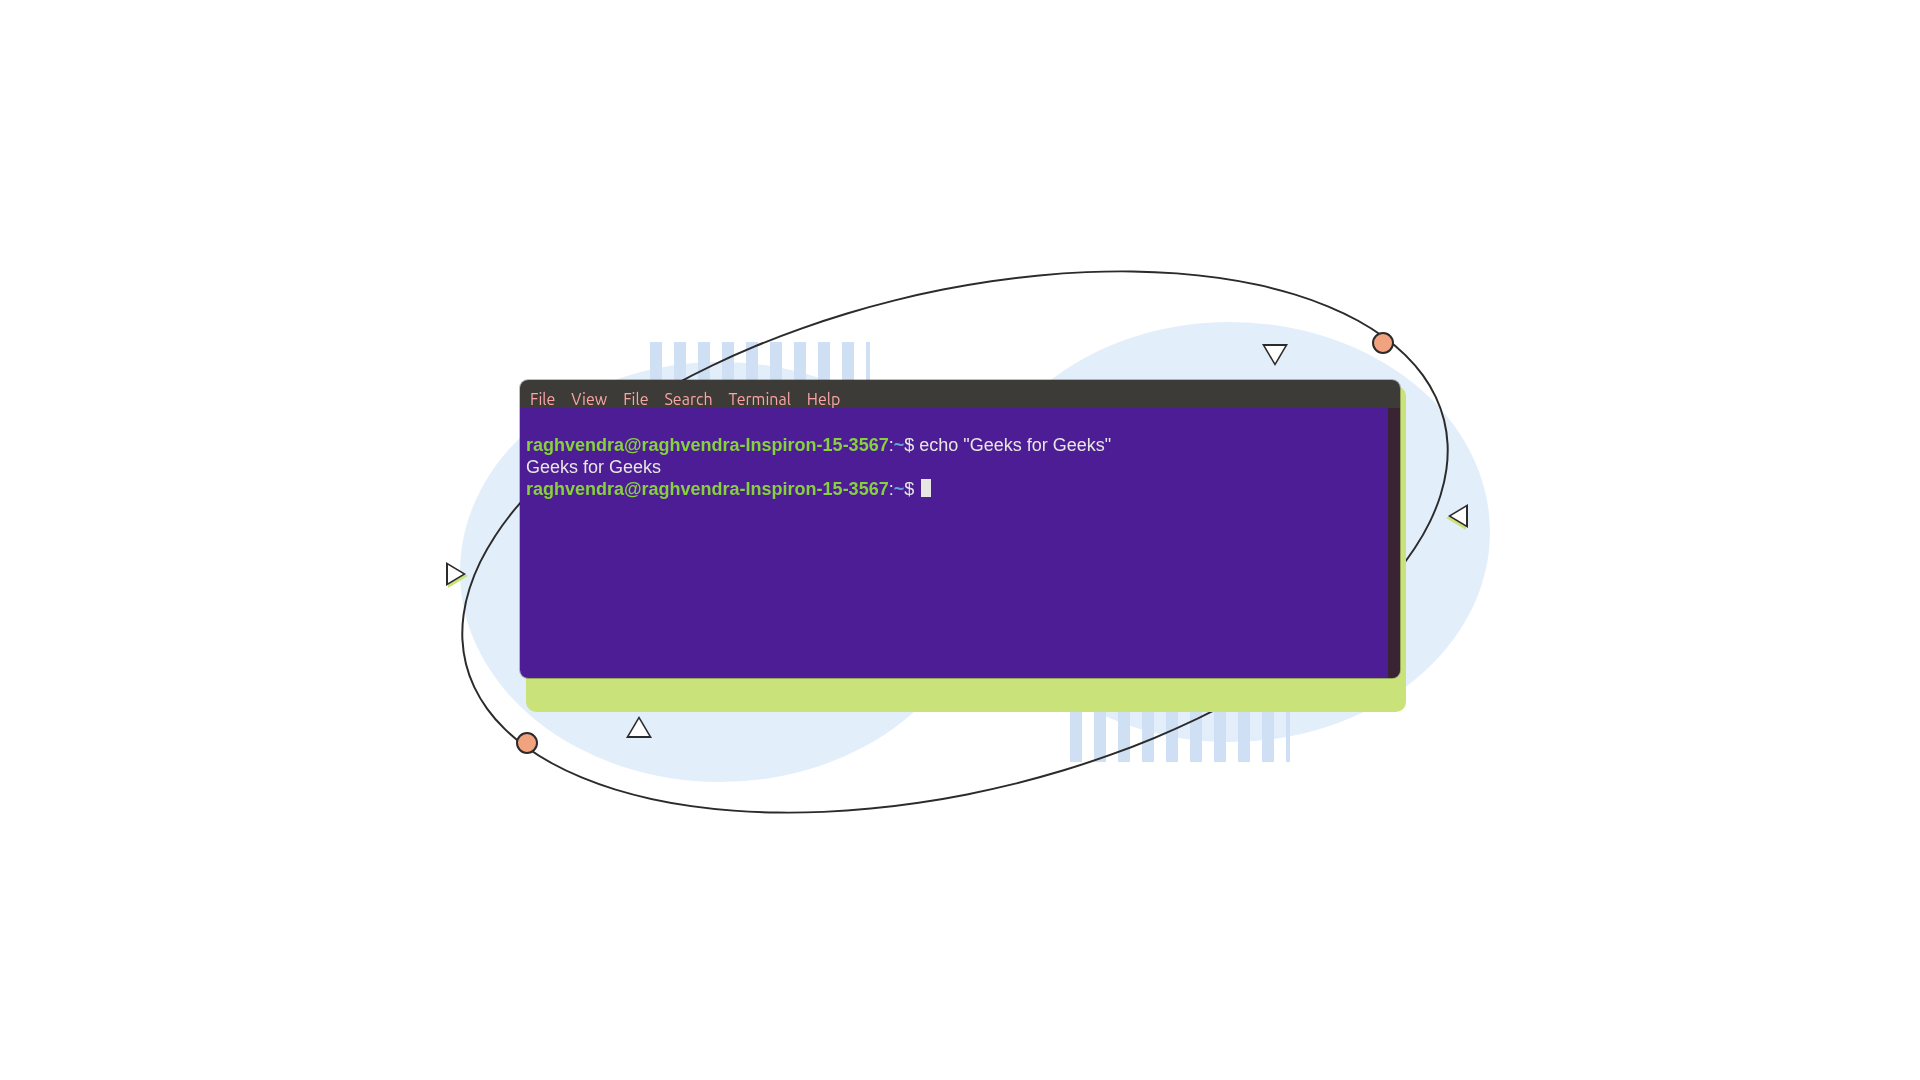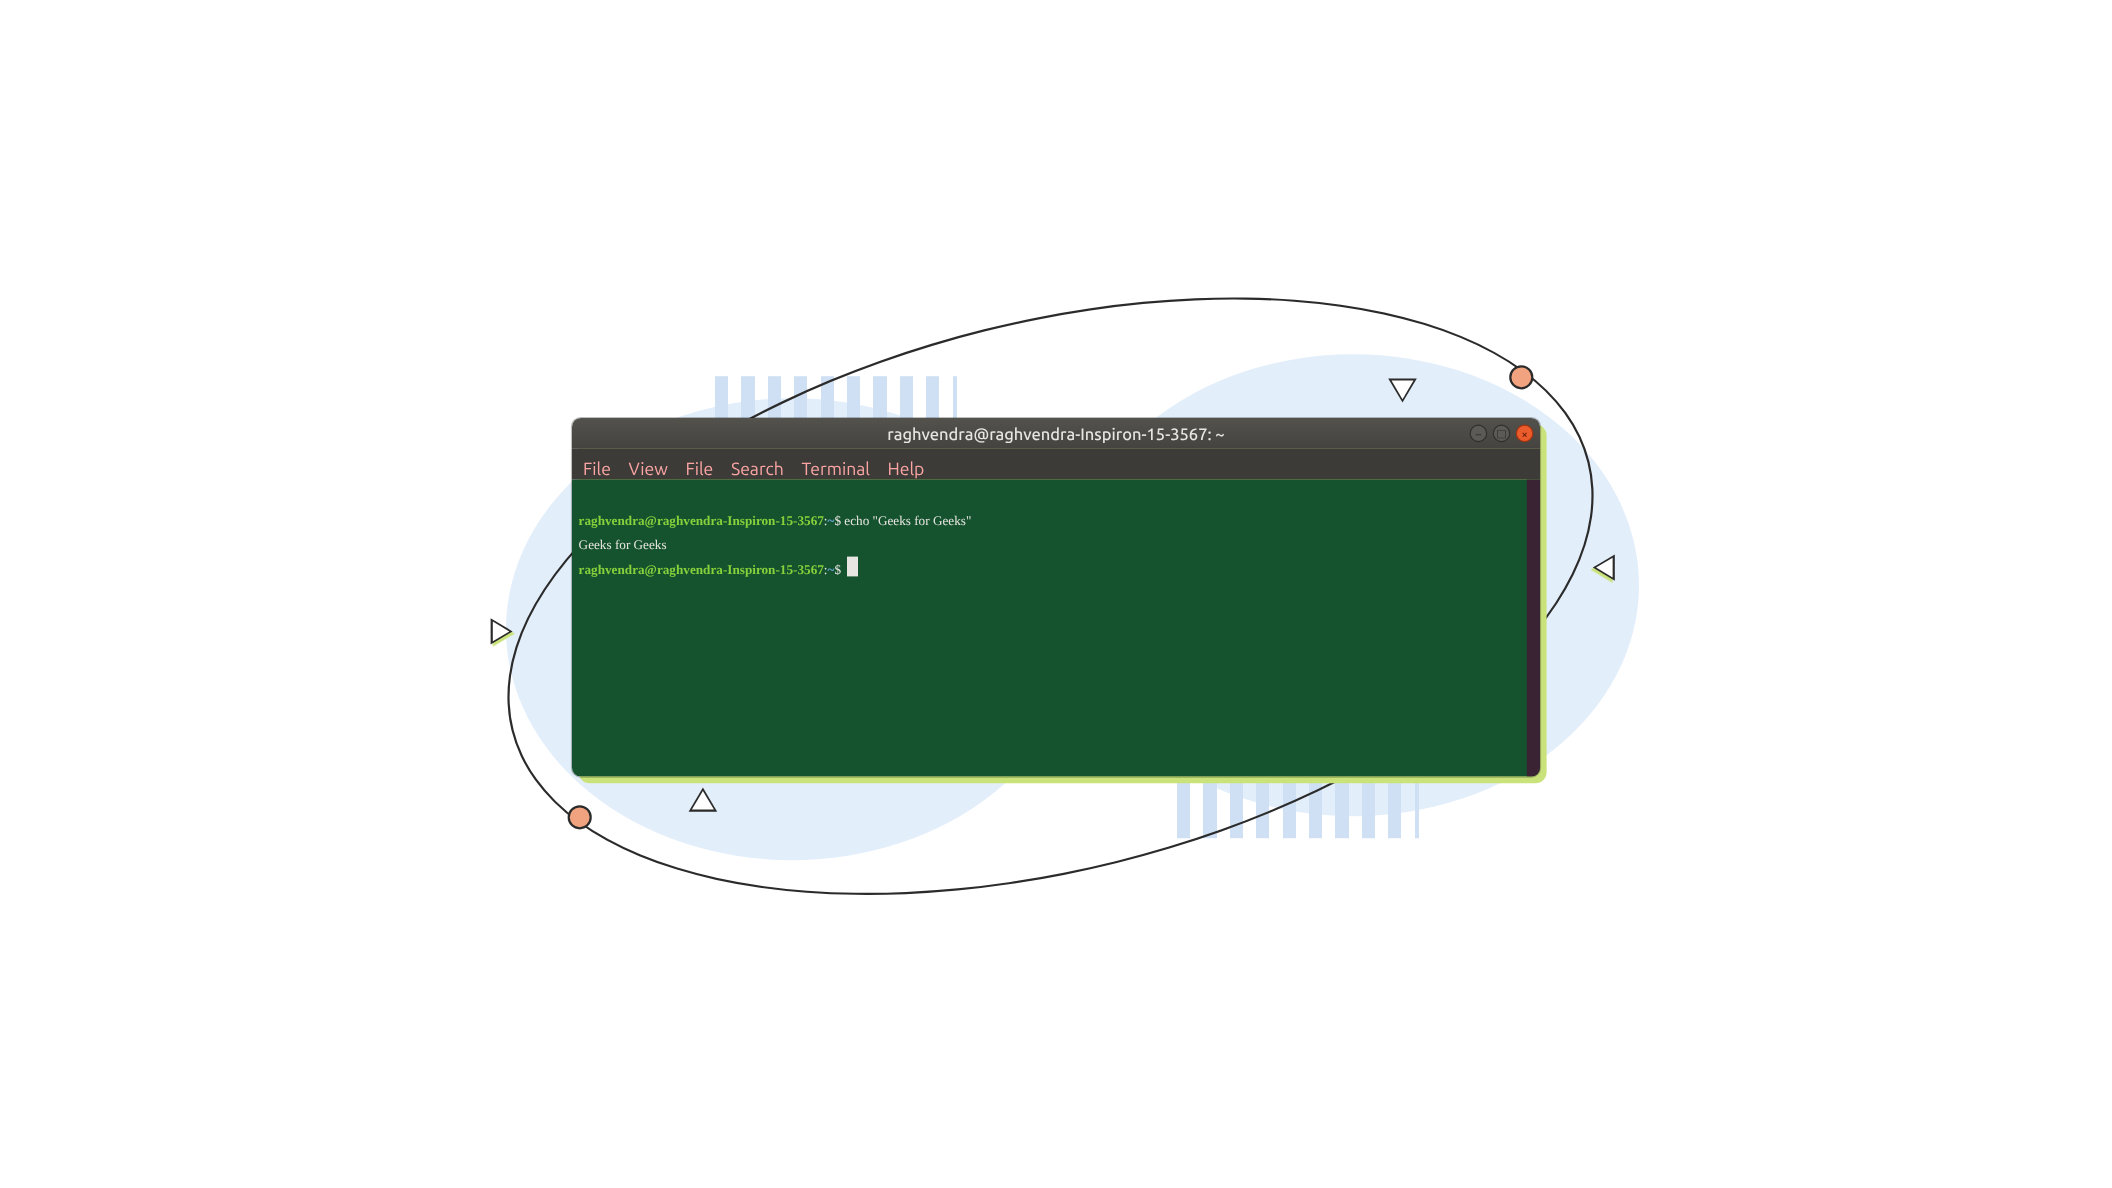--- a/index.html
+++ b/index.html
@@ -175,25 +175,25 @@
       background: #3d3b37;
       display: flex;
       align-items: flex-end;
       gap: 16px;
       padding: 0 10px;
       color: #fca5a5;
       font-size: 16px;
     }
     .menubar span { cursor: pointer; }
     .term-body {
-      background: #14532d;
+      background: #4c1d95;
       min-height: 270px;
       padding: 4px 6px 10px 6px;
-      font-family: Liberation Serif, serif;
-      font-size: 12px;
+      font-family: Liberation Sans, sans-serif;
+      font-size: 18px;
       line-height: 22px;
       color: #e8e6e2;
       white-space: pre;
       position: relative;
     }
     .scrollbar {
       position: absolute;
       right: 0; top: 0;
       width: 12px; height: 100%;
       background: #3a2434;
@@ -227,28 +227,20 @@
     <div class="deco-tri tri-down" style="left:1032px; top:212px;"></div>
     <div class="deco-tri tri-up" style="left:396px; top:584px;"></div>
 
     <div class="play-right" style="left:216px; top:430px;"></div>
     <div class="play-left" style="left:1218px; top:372px;"></div>
   </div>
 
   <div class="term-shadow"></div>
 
   <div class="terminal">
-    <div class="titlebar">
-      <span>raghvendra@raghvendra-Inspiron-15-3567: ~</span>
-      <div class="win-controls">
-        <div class="win-btn">–</div>
-        <div class="win-btn">□</div>
-        <div class="win-btn close">×</div>
-      </div>
-    </div>
 
     <div class="menubar">
       <span>File</span>
       <span>View</span>
       <span>File</span>
       <span>Search</span>
       <span>Terminal</span>
       <span>Help</span>
     </div>
 

